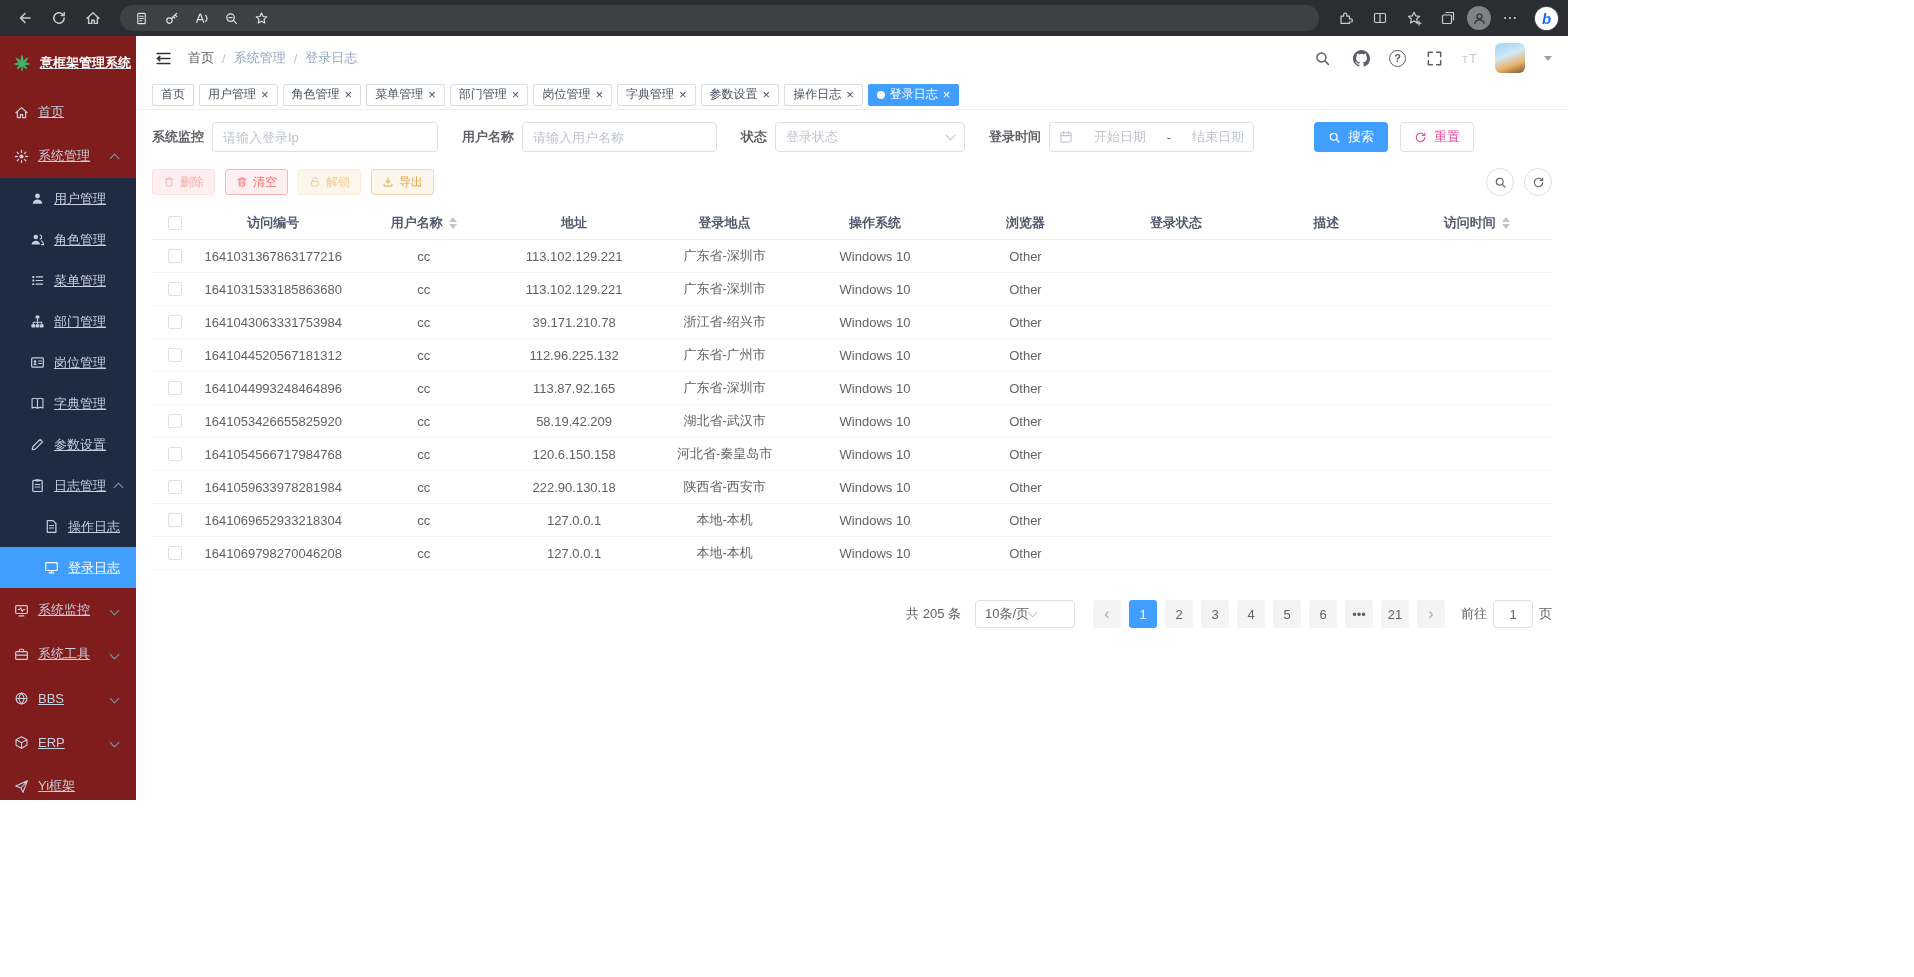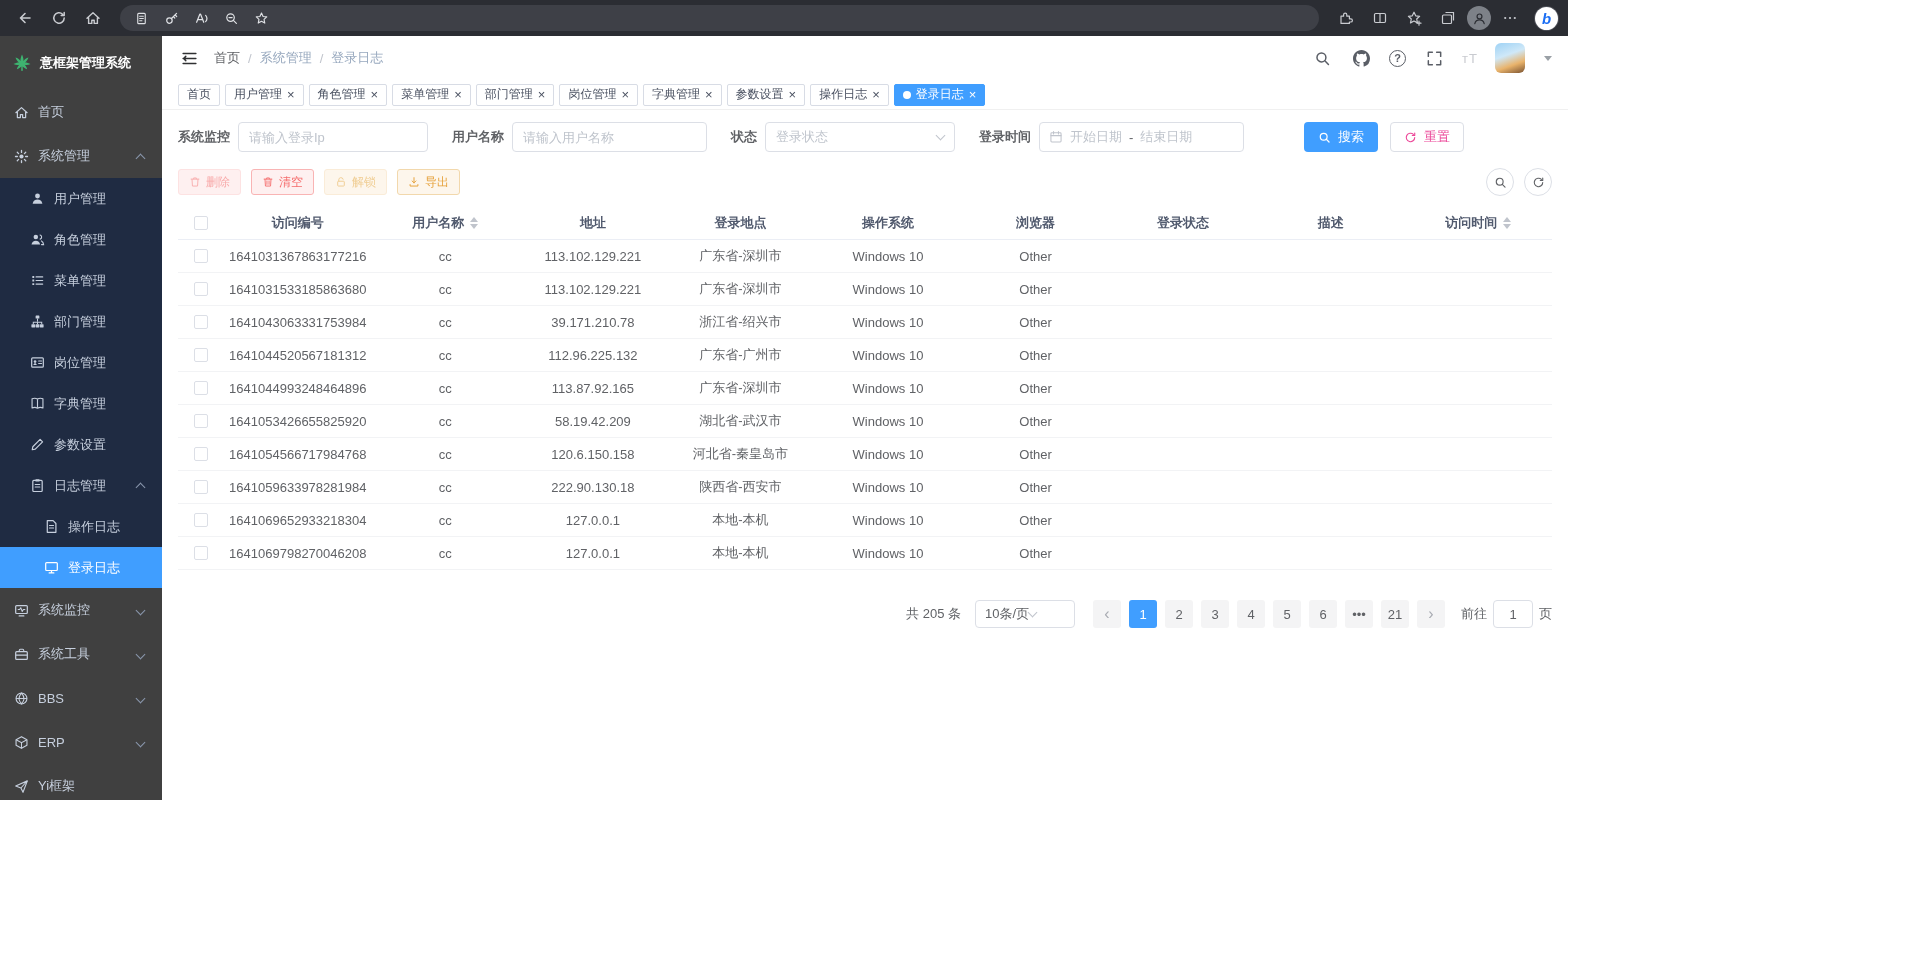--- a/index.html
+++ b/index.html
@@ -17,21 +17,21 @@
   .url { flex:1; font-size:13px; color:#e8e9ec; white-space:nowrap; overflow:hidden; }
   .b-avatar { width:24px; height:24px; border-radius:50%; background:#7d8188; display:flex; align-items:center; justify-content:center; color:#2b2d33; flex:none; cursor:pointer; }
   .b-avatar svg { width:15px; height:15px; }
   .bing { width:23px; height:23px; border-radius:50%; background:#fff; display:flex; align-items:center; justify-content:center; flex:none; cursor:pointer; margin-left:6px; box-shadow:0 0 0 1px #4b4d55; }
   .bing-b { font-size:15px; font-weight:bold; font-style:italic; color:#1b6ef3; line-height:1; }
   .tt { font-size:13px; color:#c9cbd0; letter-spacing:1px; }
   .tt::after { content:"тT"; }
 
   
   .app { display:flex; height:764px; }
-  .sidebar { width:162px; background:#404040; color:#c6cfdd; font-size:13px; flex:none; overflow:hidden; }
+  .sidebar { width:136px; background:#7f1d1d; color:#c6cfdd; font-size:13px; flex:none; overflow:hidden;text-decoration:underline; }
   .logo { height:54px; display:flex; align-items:center; gap:8px; padding:0 12px; color:#fff; font-weight:bold; font-size:13px; white-space:nowrap; }
   .logo svg { width:20px; height:20px; flex:none; }
   .s-item { height:44px; display:flex; align-items:center; gap:9px; padding:0 14px; cursor:pointer; white-space:nowrap; }
   .s-sub .s-item { height:41px; padding-left:30px; background:#1f2b42; }
   .s-sub .s-item.lvl3 { padding-left:44px; }
   .s-item.active { background:#409eff; color:#fff; }
   .s-ico { width:15px; height:15px; display:inline-flex; flex:none; }
   .s-ico svg { width:15px; height:15px; }
   .chev { width:7px; height:7px; border-right:1.5px solid #8a97ad; border-bottom:1.5px solid #8a97ad; transform:rotate(45deg); margin-left:auto; margin-right:4px; flex:none; }
   .chev.up { transform:rotate(-135deg); margin-top:4px; }
@@ -60,24 +60,24 @@
   .tab .x { font-size:13px; line-height:1; cursor:pointer; }
   .tab.active { background:#409eff; color:#fff; border-color:#409eff; }
   .dot { width:8px; height:8px; border-radius:50%; background:#fff; display:inline-block; }
 
   
   .filters { display:flex; align-items:center; padding:12px 16px; font-size:13px; color:#606266; flex:none; }
   .f-group { display:flex; align-items:center; gap:8px; margin-right:24px; }
   .f-label { font-weight:bold; color:#606266; white-space:nowrap; }
   .f-input { height:30px; border:1px solid #dcdfe6; border-radius:4px; padding:0 10px; font-size:13px; color:#606266; background:#fff; outline:none; }
   .f-input::placeholder { color:#bfc4cc; }
-  .w190 { width:190px; } .w195 { width:195px; }
+  .w190 { width:226px; } .w195 { width:195px; }
   .f-select { height:30px; width:190px; border:1px solid #dcdfe6; border-radius:4px; display:flex; align-items:center; justify-content:space-between; padding:0 10px; color:#bfc4cc; cursor:pointer; background:#fff; }
   .sel-chev { width:7px; height:7px; border-right:1.4px solid #c0c4cc; border-bottom:1.4px solid #c0c4cc; transform:rotate(45deg); margin-top:-3px; }
-  .f-date { height:30px; width:205px; border:1px solid #dcdfe6; border-radius:4px; display:flex; align-items:center; gap:7px; padding:0 9px; color:#bfc4cc; background:#fff; cursor:pointer; }
+  .f-date { height:30px; width:205px; border:1px solid #dcdfe6; border-radius:4px; display:flex; align-items:center; gap:7px; padding:0 9px; color:#bfc4cc; background:#fff; cursor:pointer;justify-content:space-between; }
   .f-date svg { width:14px; height:14px; flex:none; color:#c0c4cc; }
   .f-date .sep { color:#606266; }
   .btn { height:30px; border-radius:4px; padding:0 13px; font-size:13px; display:inline-flex; align-items:center; gap:7px; cursor:pointer; border:1px solid transparent; }
   .btn svg { width:13px; height:13px; }
   .btn-primary { background:#409eff; color:#fff; margin-left:36px; }
   .btn-plain { background:#fff; border-color:#dcdfe6; color:#ec4899; margin-left:12px; }
 
   
   .toolrow { display:flex; align-items:center; gap:10px; padding:4px 16px 10px; flex:none; }
   .btn-sm { height:26px; padding:0 10px; font-size:12px; border-radius:3px; display:inline-flex; align-items:center; gap:5px; cursor:pointer; border:1px solid; }

